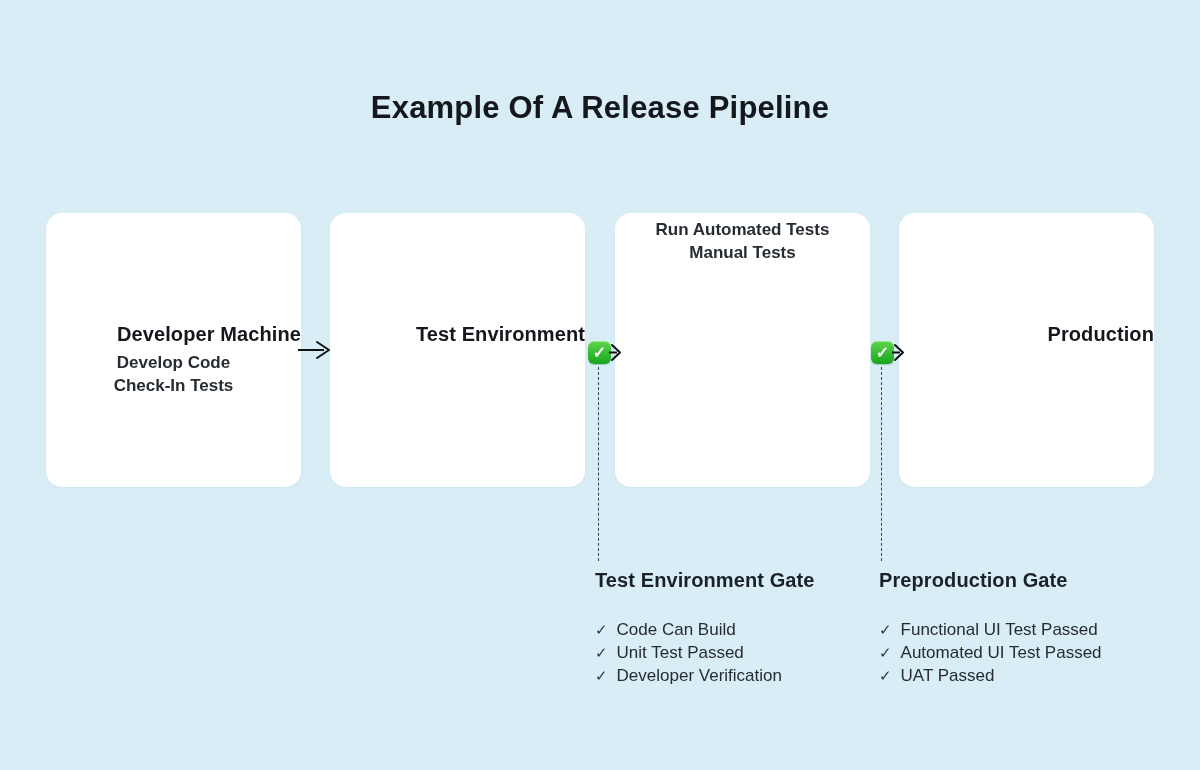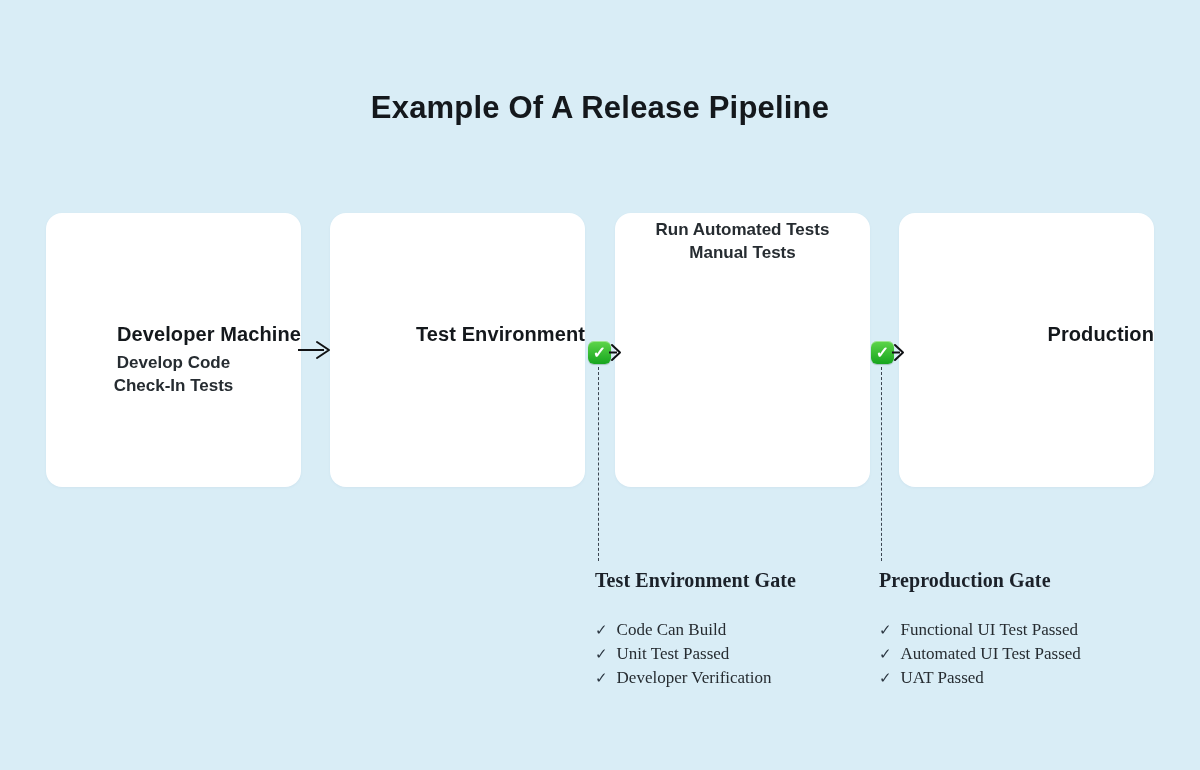--- a/index.html
+++ b/index.html
@@ -47,21 +47,21 @@
     background: linear-gradient(180deg, var(--badge-green-top, #5fd64b), var(--badge-green-bottom, #16a51e));
     color: var(--badge-check-color, #ffffff);
     display: flex; align-items: center; justify-content: center;
     font-size: 16px; font-weight: 700;
     box-shadow: inset 0 1px 0 rgba(255,255,255,0.4), 0 1px 1px rgba(0,60,20,0.25);
   }
   .dashed-line {
     position: absolute; width: 0;
     border-left: 1.5px dashed var(--dashed-line, #3a4450);
   }
-  .gate-block { position: absolute; top: 568px; font-family: Liberation Serif, serif; }
+  .gate-block { position: absolute; top: 568px; }
   .gate-heading {
     font-size: 20px; font-weight: 700; line-height: 24px;
     color: var(--heading-text, #1b2129);
     letter-spacing: 0.1px;
   }
   .gate-items {
     margin-top: 26px;
     font-size: 17px; line-height: 23px;
     color: var(--body-text, #262c31);
   }

